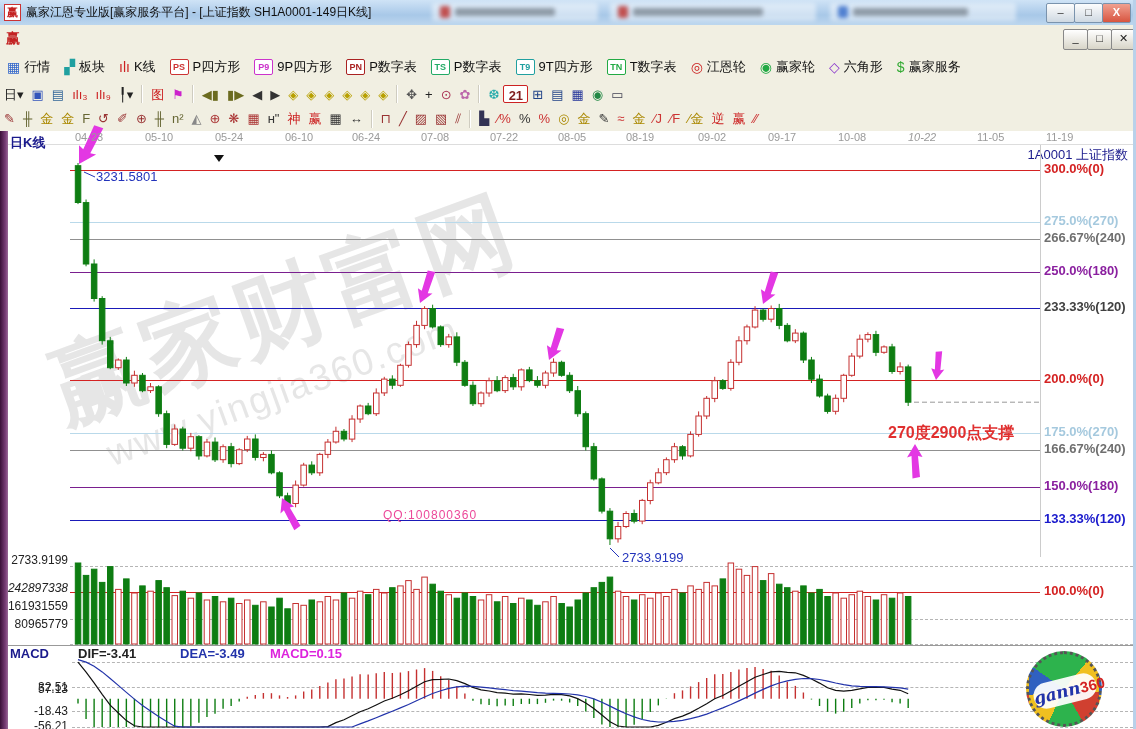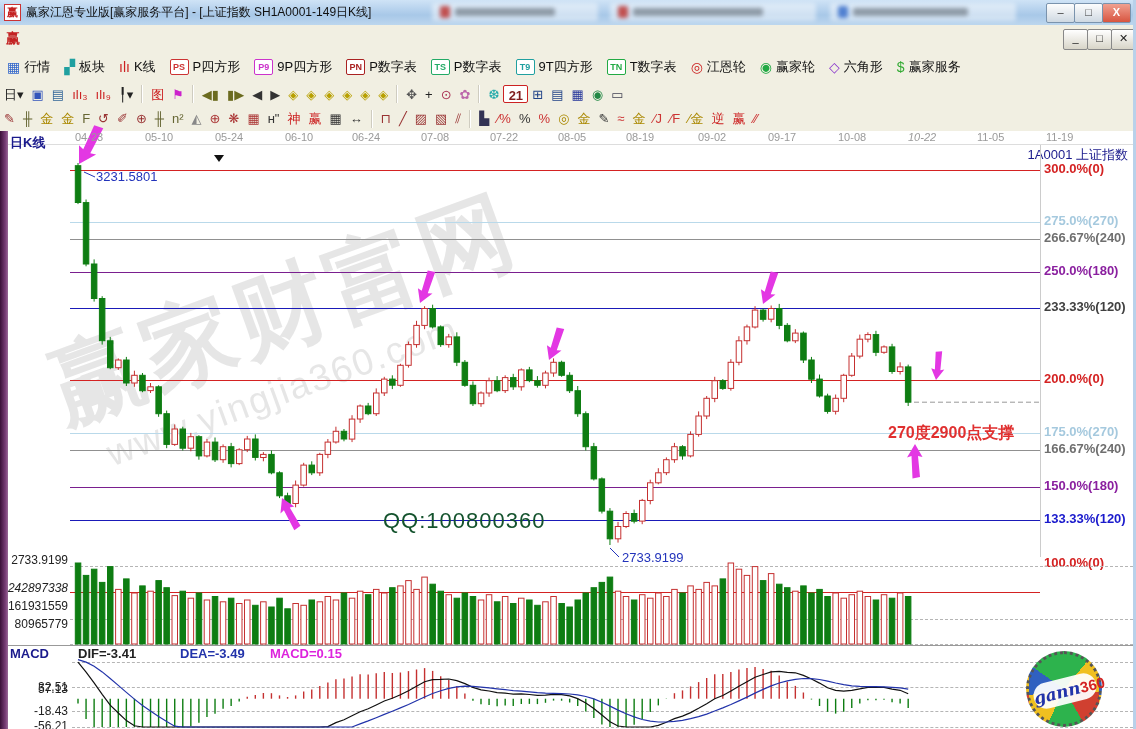--- a/index.html
+++ b/index.html
@@ -52,21 +52,21 @@
   .dash-line{position:absolute;border-top:1px dashed #b5b5b5;height:0;}
   #vaxis{position:absolute;left:1040px;top:145px;width:1px;height:412px;background:#ccc;}
   .vol-label,.macd-scale{position:absolute;left:2px;width:66px;text-align:right;
     font-size:12px;color:#222;}
   #macd-sep{position:absolute;left:8px;top:645px;width:1128px;border-top:1px solid #999;}
   .macd-hdr{position:absolute;top:646px;font-size:13px;font-weight:bold;}
   
   #ann-peak{position:absolute;left:96px;top:169px;font-size:13px;color:#2233bb;}
   #ann-low{position:absolute;left:622px;top:550px;font-size:13px;color:#2233bb;}
   #ann-support{position:absolute;left:888px;top:423px;font-size:16px;font-weight:bold;color:#e03030;}
-  #ann-qq{position:absolute;left:383px;top:508px;font-size:22px;color:#14532d;letter-spacing:1px;}
+  #ann-qq{position:absolute;left:383px;top:508px;font-size:12px;color:#ec4899;letter-spacing:1px;}
   #watermark{position:absolute;left:60px;top:330px;transform:rotate(-20deg);transform-origin:0 50%;
     color:rgba(105,105,105,.17);white-space:nowrap;pointer-events:none;}
   #wm1{font-size:92px;font-weight:bold;letter-spacing:6px;}
   #wm2{font-size:37px;letter-spacing:2px;margin:-6px 0 0 30px;}
   #overlay{position:absolute;left:0;top:0;width:1136px;height:729px;pointer-events:none;}
   
   #g360{position:absolute;left:1026px;top:651px;width:76px;height:76px;border-radius:50%;
     background:conic-gradient(#2db34d 0 40deg,#f0c020 40deg 95deg,#d04030 95deg 150deg,
       #2db34d 150deg 205deg,#f0c020 205deg 260deg,#3060c0 260deg 305deg,#2db34d 305deg 360deg);
     border:3px dotted #555;box-sizing:border-box;z-index:40;}
@@ -265,21 +265,21 @@
       <div class="lvl-label" style="top: 371px; color: rgb(212, 34, 34);">200.0%(0)</div>
       <div class="lvl-line" style="top: 433px; border-top-color: rgb(185, 217, 234);"></div>
       <div class="lvl-label" style="top: 424px; color: rgb(165, 201, 222);">175.0%(270)</div>
       <div class="lvl-line" style="top: 450px; border-top-color: rgb(144, 144, 144);"></div>
       <div class="lvl-label" style="top: 441px; color: rgb(111, 111, 111);">166.67%(240)</div>
       <div class="lvl-line" style="top: 487px; border-top-color: rgb(122, 31, 143);"></div>
       <div class="lvl-label" style="top: 478px; color: rgb(138, 31, 159);">150.0%(180)</div>
       <div class="lvl-line" style="top: 520px; border-top-color: rgb(26, 26, 184);"></div>
       <div class="lvl-label" style="top: 511px; color: rgb(26, 26, 204);">133.33%(120)</div>
       <div class="lvl-line" style="top: 592px; border-top-color: rgb(212, 34, 34);"></div>
-      <div class="lvl-label" style="top: 555px; color: rgb(212, 34, 34);">100.0%(0)</div>
+      <div class="lvl-label" style="top: 583px; color: rgb(212, 34, 34);">100.0%(0)</div>
       <div class="dash-line" style="top: 566px; left: 70px; width: 1063px;"></div>
       <div class="dash-line" style="top: 619px; left: 70px; width: 1063px;"></div>
       <div class="dash-line" style="top: 644px; left: 70px; width: 1063px;"></div>
       <div class="dash-line" style="top: 662px; left: 72px; width: 1061px;"></div>
       <div class="dash-line" style="top: 687px; left: 72px; width: 1061px;"></div>
       <div class="dash-line" style="top: 711px; left: 72px; width: 1061px;"></div>
       <div class="dash-line" style="top: 727px; left: 72px; width: 1061px;"></div>
     </div>
   <div id="vaxis"></div>
   <div id="macd-sep"></div>

